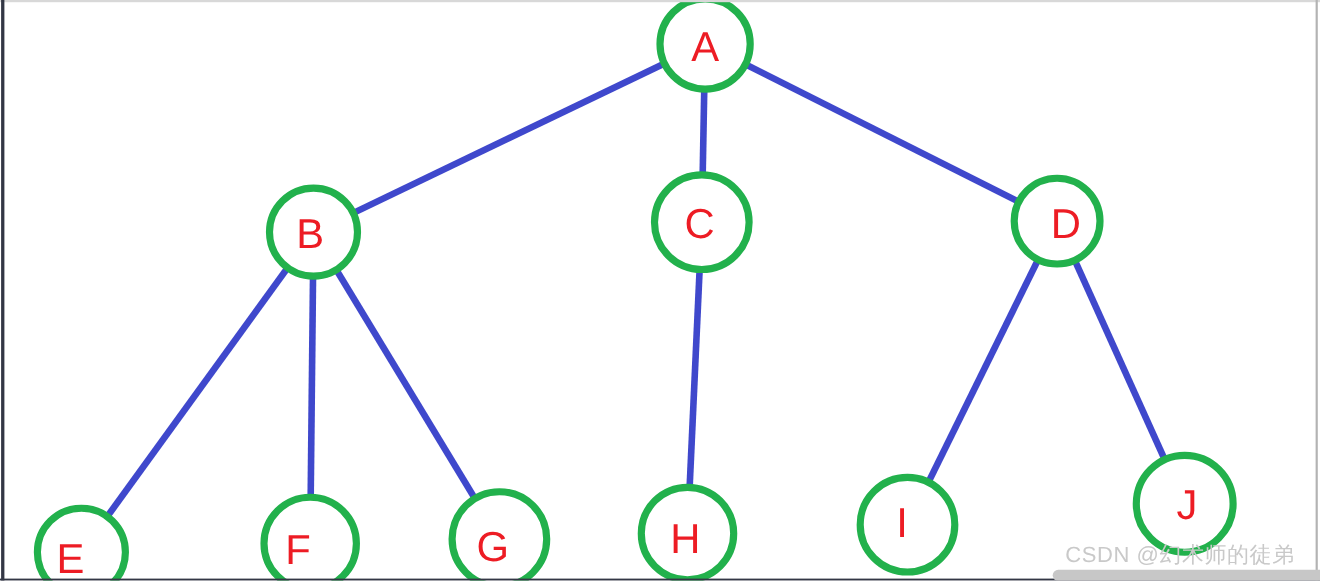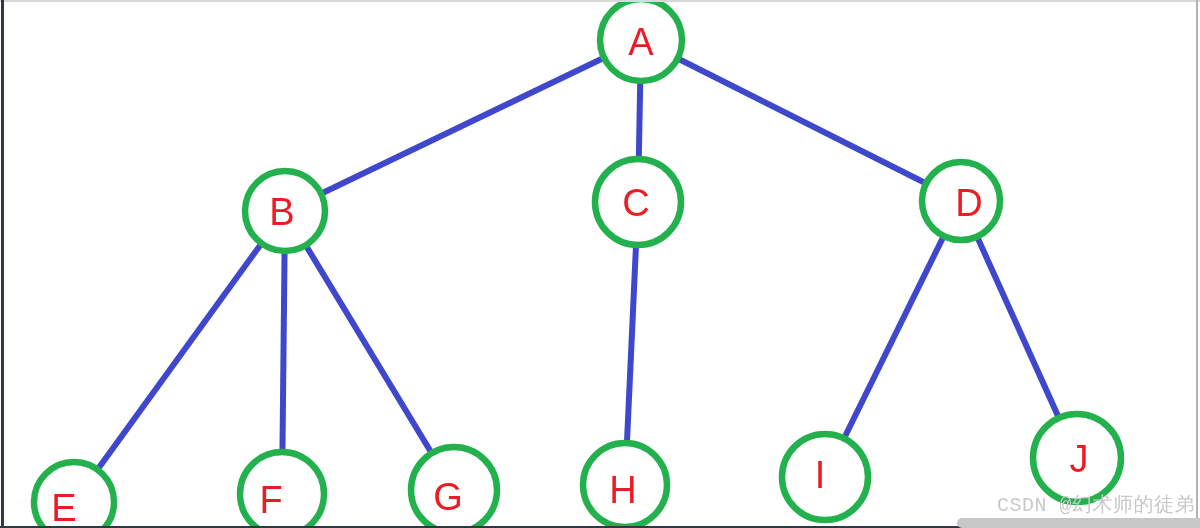--- a/index.html
+++ b/index.html
@@ -31,25 +31,25 @@
     fill: #ffffff;
   }
   .tree-svg text {
     font-family: "Liberation Sans", "DejaVu Sans", sans-serif;
     font-size: 38px;
     font-weight: 400;
     text-anchor: middle;
   }
   .watermark {
     position: absolute;
-    right: 5px;
+    right: 23px;
     bottom: 10px;
     font-size: 20px;
     letter-spacing: 0.5px;
-    font-family: Liberation Mono, monospace;
+    font-family: Liberation Sans, sans-serif;
     user-select: none;
     white-space: nowrap;
   }
   .border-top {
     position: absolute;
     left: 0; top: 0;
     width: 100%; height: 2px;
     z-index: 4;
   }
   .border-left {

